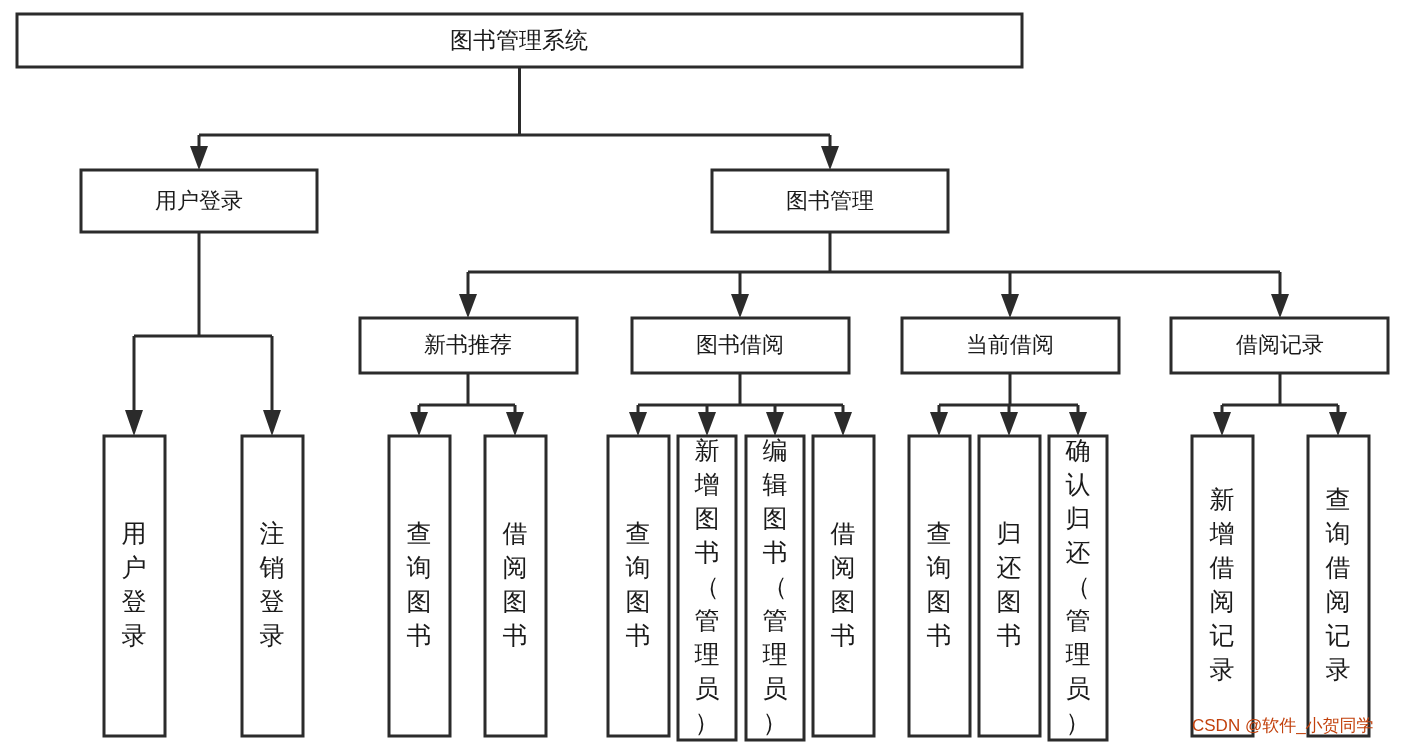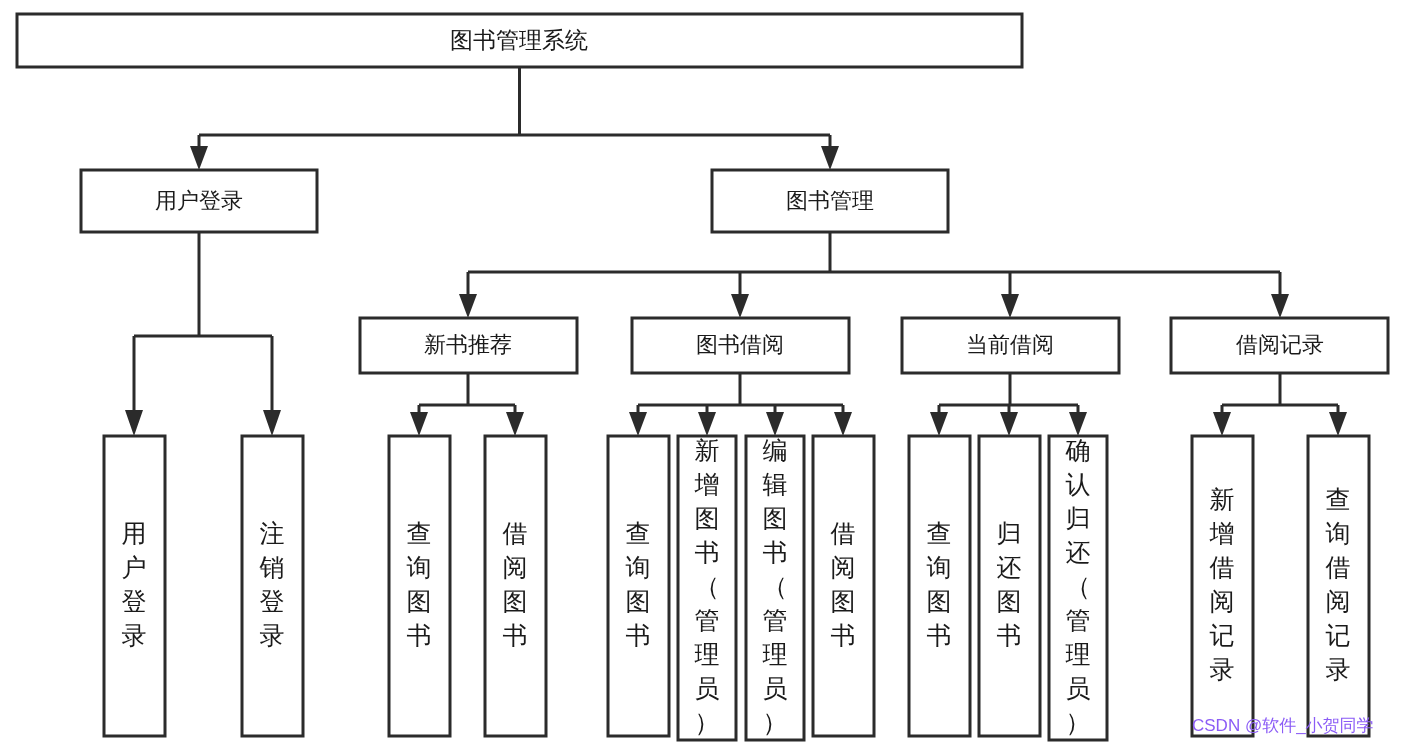--- a/index.html
+++ b/index.html
@@ -26,21 +26,21 @@
     text-anchor:middle;
   }
   .vert-label tspan{dominant-baseline:middle;}
   .link{stroke:#2b2b2b;stroke-width:3;fill:none;stroke-linecap:butt;}
   .arrow-head{fill:#2b2b2b;stroke:none;}
   #watermark{
     position:absolute;
     left:1192px;top:714px;
     font-family:"Liberation Sans","DejaVu Sans",sans-serif;
     font-size:17px;
-    color:#8b5cf6;
+    color:#c2410c;
     white-space:nowrap;
     user-select:none;
   }
 </style>
 </head>
 <body>
 
 <div id="diagram-root">
 
   <svg id="flow" viewBox="0 0 1405 747">

